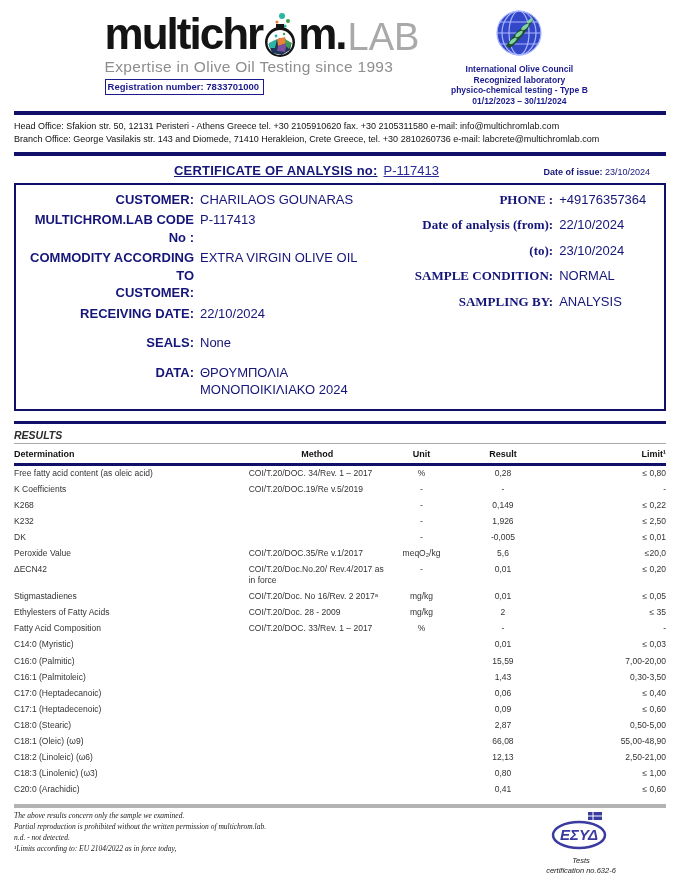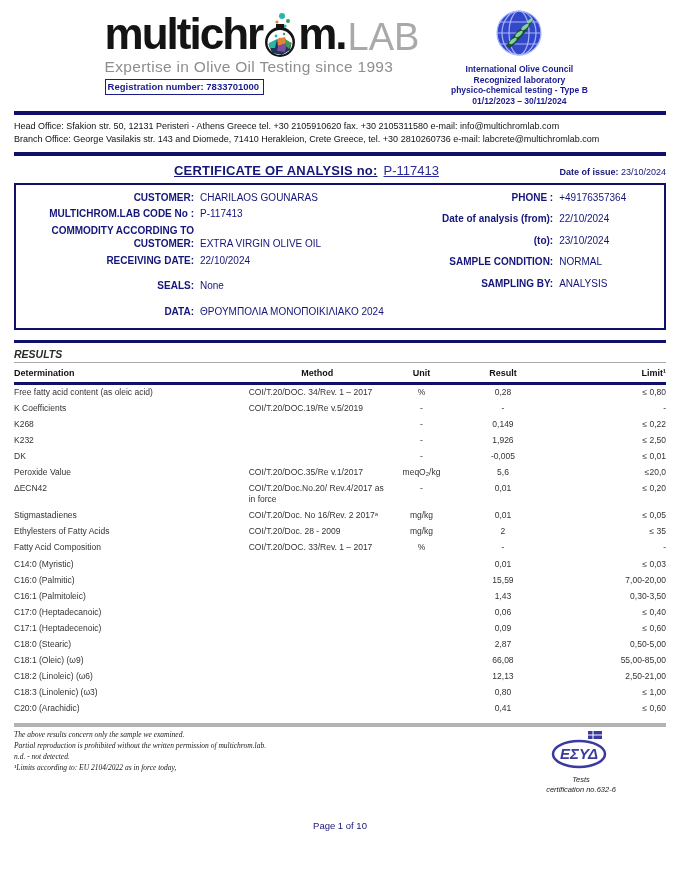--- a/index.html
+++ b/index.html
@@ -24,36 +24,36 @@
          color:#1b1b8e; border:1px solid #1b1b8e; padding:1px 4px 2px 2px; }
   .ioc-block { text-align:center; width:200px; padding-top:2px; }
   .ioc-logo { width:50px; height:50px; }
   .ioc-lines { font-size:8.5px; font-weight:bold; color:#1b1b8e; line-height:1.25; margin-top:2px; }
 
   .rule-navy { height:3px; background:#10106a; margin:4px 0; }
   .rule-navy.thick { height:4px; }
   .offices { font-size:9px; color:#111; line-height:1.5; padding:1px 0; }
 
   
-  .cert-row { display:flex; align-items:baseline; margin:7px 0 5px 0; }
+  .cert-row { display:flex; align-items:baseline; margin:7px 16px 5px 0; }
   .cert-title { margin-left:160px; font-size:13px; font-weight:bold; color:#15157a;
                 text-decoration:underline; letter-spacing:0.2px; }
   .cert-no { font-size:13px; color:#2a2a9a; text-decoration:underline; margin-left:6px; }
   .issue { margin-left:auto; font-size:9px; color:#15157a; }
   .issue .lbl { font-weight:bold; }
 
   
   .info-box { border:2px solid #10106a; padding:6px 8px 10px 8px; display:flex; min-height:140px; }
   .info-col { display:flex; flex-direction:column; gap:3px; }
   .info-col.left { width:60%; }
   .info-col.right { width:40%; }
-  .info-row { display:flex; align-items:flex-end; font-size:10px; line-height:1.35; }
+  .info-row { display:flex; align-items:flex-start; font-size:13px; line-height:1.35; }
   .info-label { font-weight:bold; color:#15157a; text-align:right; white-space:pre-line; flex:none; }
   .left .info-label { width:170px; }
-  .right .info-label { width:150px; }
+  .right .info-label { width:150px;font-family:Liberation Serif, serif; }
   .info-value { color:#15157a; margin-left:6px; }
   .info-col.left .info-row:nth-child(5),
   .info-col.left .info-row:nth-child(6) { margin-top:9px; }
   .info-col.right .info-row { margin-bottom:5px; }
 
   
   .results-label { font-size:10.5px; font-weight:bold; font-style:italic; color:#2b2b2b; margin:5px 0 2px 0; }
   .rule-thin { height:1px; background:#aaaaaa; margin-bottom:2px; }
   table.results { width:100%; border-collapse:collapse; table-layout:fixed; }
   table.results col.c-det { width:36%; }
@@ -344,21 +344,21 @@
           <td class="t-met"></td>
           <td class="t-unit"></td>
           <td class="t-res">2,87</td>
           <td class="t-lim">0,50-5,00</td>
         </tr>
         <tr>
           <td class="t-det">C18:1 (Oleic) (ω9)</td>
           <td class="t-met"></td>
           <td class="t-unit"></td>
           <td class="t-res">66,08</td>
-          <td class="t-lim">55,00-85,00</td>
+          <td class="t-lim">55,00-48,90</td>
         </tr>
         <tr>
           <td class="t-det">C18:2 (Linoleic) (ω6)</td>
           <td class="t-met"></td>
           <td class="t-unit"></td>
           <td class="t-res">12,13</td>
           <td class="t-lim">2,50-21,00</td>
         </tr>
         <tr>
           <td class="t-det">C18:3 (Linolenic) (ω3)</td>

